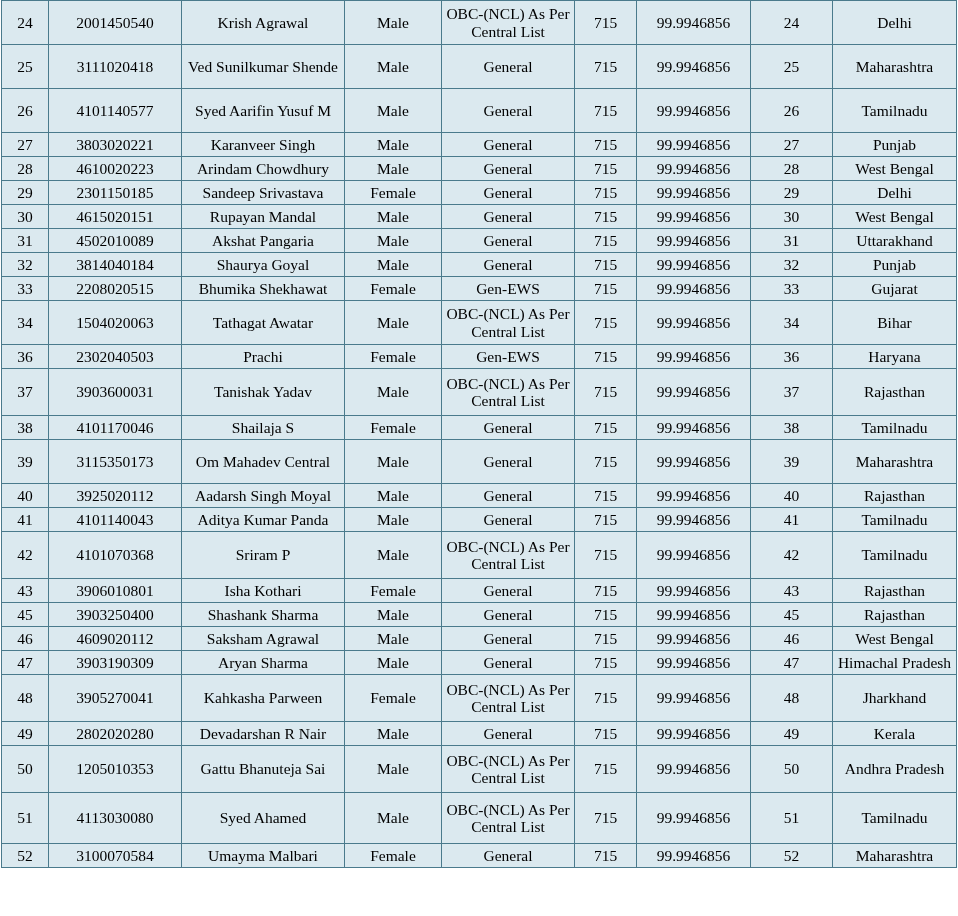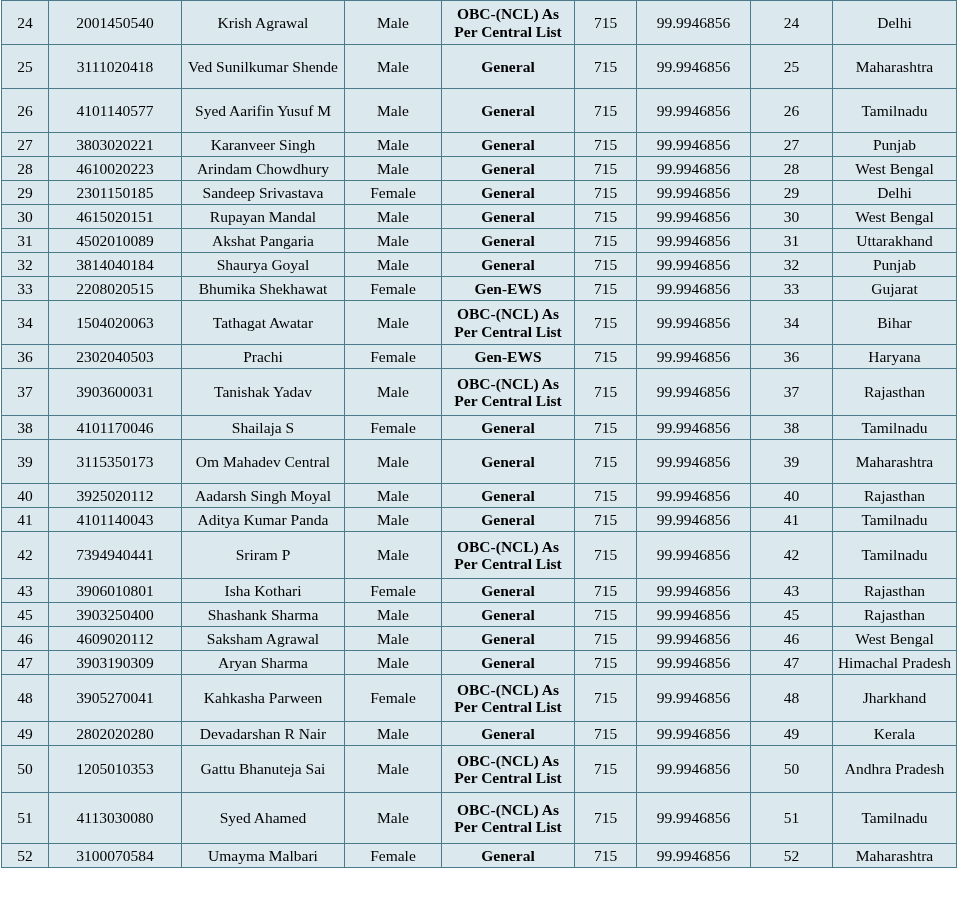--- a/index.html
+++ b/index.html
@@ -42,21 +42,21 @@
   col.c-sno     { width: 47px; }
   col.c-rollno  { width: 133px; }
   col.c-name    { width: 163px; }
   col.c-gender  { width: 97px; }
   col.c-cat     { width: 133px; }
   col.c-marks   { width: 62px; }
   col.c-perc    { width: 114px; }
   col.c-rank    { width: 82px; }
   col.c-state   { width: 124px; }
 
-  td.cat { line-height: 1.1; font-weight: bold; }
+  td.cat { line-height: 1.1; }
   tr.h1 td { height: 19px; }
   tr.h2 td { height: 39px; }
   tr.h3 td { height: 42px; }
   tr.h4 td { height: 46px; }
 </style>
 </head>
 <body>
 
 <div class="sheet">
   <table class="results">
@@ -254,21 +254,21 @@
           <td>Aditya Kumar Panda</td>
           <td>Male</td>
           <td class="cat">General</td>
           <td>715</td>
           <td>99.9946856</td>
           <td>41</td>
           <td>Tamilnadu</td>
         </tr>
         <tr class="h3">
           <td>42</td>
-          <td>7394940441</td>
+          <td>4101070368</td>
           <td>Sriram P</td>
           <td>Male</td>
           <td class="cat">OBC-(NCL) As Per Central List</td>
           <td>715</td>
           <td>99.9946856</td>
           <td>42</td>
           <td>Tamilnadu</td>
         </tr>
         <tr class="h1">
           <td>43</td>

